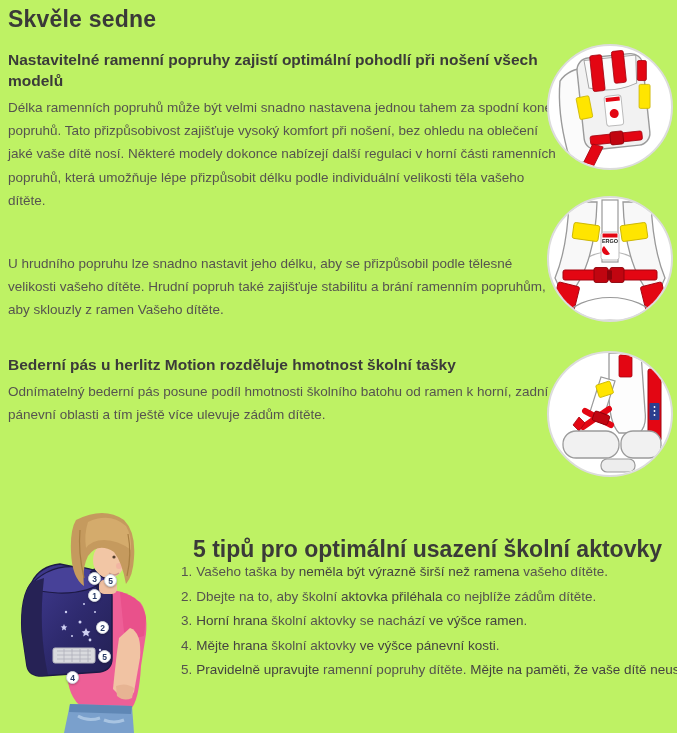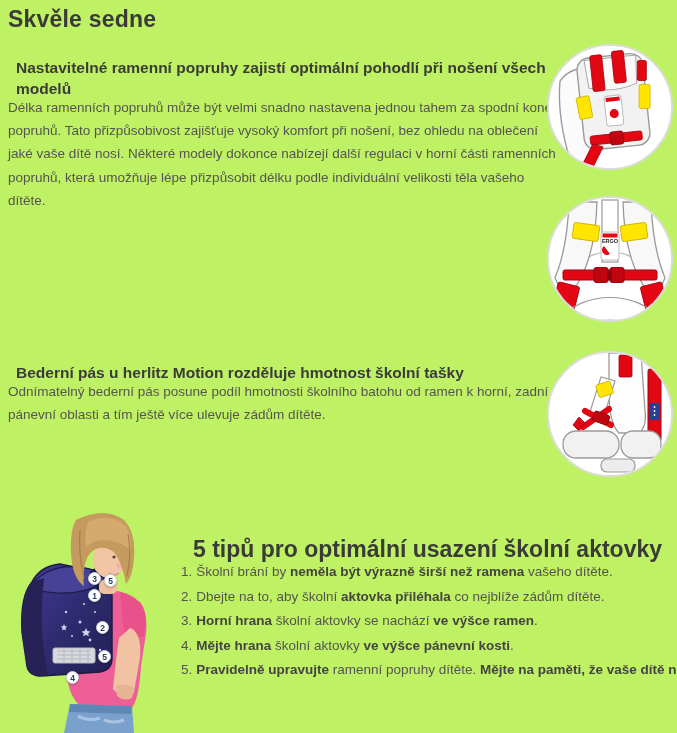--- a/index.html
+++ b/index.html
@@ -5,21 +5,21 @@
   html,body{margin:0;padding:0;background:#fff;}
   .page{
     position:relative;width:677px;height:733px;overflow:hidden;background:#bef264;
     font-family:"Liberation Sans",sans-serif;
   }
   .page-title{
     position:absolute;left:8px;top:6px;margin:0;
     font-size:23px;font-weight:700;color:#3a3a38;letter-spacing:.2px;
   }
   .feature-heading{
-    position:absolute;left:8px;margin:8px;width:548px;
+    position:absolute;left:8px;margin:0;width:548px;
     font-size:15.5px;font-weight:700;color:#3b3b39;line-height:1.38;
   }
   .feature-body{
     position:absolute;left:8px;margin:0;width:552px;
     font-size:13.5px;color:#56544f;line-height:1.72;
   }
   .h-s1{top:49px}.p-s1{top:96px}
   .h-s2{top:204px}.p-s2{top:252px}
   .h-s3{top:354px}.p-s3{top:380px}
   .circle-img{
@@ -43,21 +43,21 @@
   .tips-heading{
     position:absolute;left:181px;top:524px;margin:12px;
     font-size:23px;font-weight:700;color:#3a3a38;
   }
   .tips-list{
     position:absolute;left:181px;top:560px;width:496px;
     font-size:13.5px;color:#56544f;
   }
   .tip-item{line-height:24.5px;white-space:nowrap;}
   .tip-item .num{margin-right:4px;}
-  .tip-item b,.tip-item .b{font-weight:700;color:#454441;}
+  .tip-item b,.tip-item .b{font-weight:400;color:#454441;}
 </style>
 </head>
 <body>
 
 <div class="page">
 
   <h1 class="page-title">Skvěle sedne</h1>
 
   <h2 class="feature-heading h-s1">Nastavitelné ramenní popruhy zajistí optimální pohodlí při nošení všech modelů</h2>
   <p class="feature-body p-s1">Délka ramenních popruhů může být velmi snadno nastavena jednou tahem za spodní konec popruhů. Tato přizpůsobivost zajišťuje vysoký komfort při nošení, bez ohledu na oblečení jaké vaše dítě nosí. Některé modely dokonce nabízejí další regulaci v horní části ramenních popruhů, která umožňuje lépe přizpůsobit délku podle individuální velikosti těla vašeho dítěte.</p>
@@ -75,20 +75,21 @@
         <rect x="56" y="50" width="17" height="30" rx="3" fill="#fff" stroke="#bbb" stroke-width="1"></rect>
         <rect x="57.5" y="51.5" width="14" height="4" fill="#e30613"></rect>
         <circle cx="64.5" cy="68" r="4.5" fill="#e30613"></circle>
         <rect x="38" y="88" width="52" height="9" rx="2" fill="#e30613" stroke="#a30410" stroke-width="0.8"></rect>
         <rect x="58" y="86" width="13" height="13" rx="2" fill="#c10510" stroke="#8c020b" stroke-width="0.8"></rect>
         <path d="M40,96 L26,118 L36,122 L50,100 Z" fill="#e30613" stroke="#a30410" stroke-width="0.8"></path>
       </g>
     </svg>
   </div>
 
+  <p class="feature-body p-s2">U hrudního popruhu lze snadno nastavit jeho délku, aby se přizpůsobil podle tělesné velikosti vašeho dítěte. Hrudní popruh také zajišťuje stabilitu a brání ramenním popruhům, aby sklouzly z ramen Vašeho dítěte.</p>
   <div class="circle-img c2">
     <svg viewBox="0 0 122 122">
       <path d="M10,122 C18,70 34,54 61,54 C88,54 104,70 112,122 Z" fill="#ffffff" stroke="#b5b5b5" stroke-width="1.2"></path>
       <path d="M20,4 L48,4 C47,40 40,78 16,102 L6,80 C16,56 19,30 20,4 Z" fill="#f8f8f8" stroke="#999" stroke-width="1.3"></path>
       <path d="M102,4 L74,4 C75,40 82,78 106,102 L116,80 C106,56 103,30 102,4 Z" fill="#f8f8f8" stroke="#999" stroke-width="1.3"></path>
       <rect x="24" y="26" width="26" height="16" rx="2" fill="#ffe500" stroke="#c9b400" stroke-width="0.9" transform="rotate(8 37 34)"></rect>
       <rect x="72" y="26" width="26" height="16" rx="2" fill="#ffe500" stroke="#c9b400" stroke-width="0.9" transform="rotate(-8 85 34)"></rect>
       <rect x="53" y="2" width="16" height="62" fill="#ffffff" stroke="#999" stroke-width="1.2"></rect>
       <rect x="52" y="34" width="18" height="28" rx="2.5" fill="#fff" stroke="#bbb" stroke-width="1"></rect>
       <rect x="53.5" y="35.5" width="15" height="4" fill="#e30613"></rect>
@@ -181,21 +182,21 @@
     <div class="marker m2">1</div>
     <div class="marker m3">2</div>
     <div class="marker m4">5</div>
     <div class="marker m5">4</div>
   </div>
 
   <h2 class="tips-heading">5 tipů pro optimální usazení školní aktovky</h2>
 
   <div class="tips-list">
     <div class="tip-item">
-      <span class="num">1.</span><span class="rich"><span>Školní brání by </span><span class="b">neměla být výrazně širší než ramena</span><span> vašeho dítěte.</span></span>
+      <span class="num">1.</span><span class="rich"><span>Vašeho taška by </span><span class="b">neměla být výrazně širší než ramena</span><span> vašeho dítěte.</span></span>
     </div>
     <div class="tip-item">
       <span class="num">2.</span><span class="rich"><span>Dbejte na to, aby školní </span><span class="b">aktovka přiléhala</span><span> co nejblíže zádům dítěte.</span></span>
     </div>
     <div class="tip-item">
       <span class="num">3.</span><span class="rich"><span class="b">Horní hrana</span><span> školní aktovky se nachází </span><span class="b">ve výšce ramen</span><span>.</span></span>
     </div>
     <div class="tip-item">
       <span class="num">4.</span><span class="rich"><span class="b">Mějte hrana</span><span> školní aktovky </span><span class="b">ve výšce pánevní kosti</span><span>.</span></span>
     </div>

